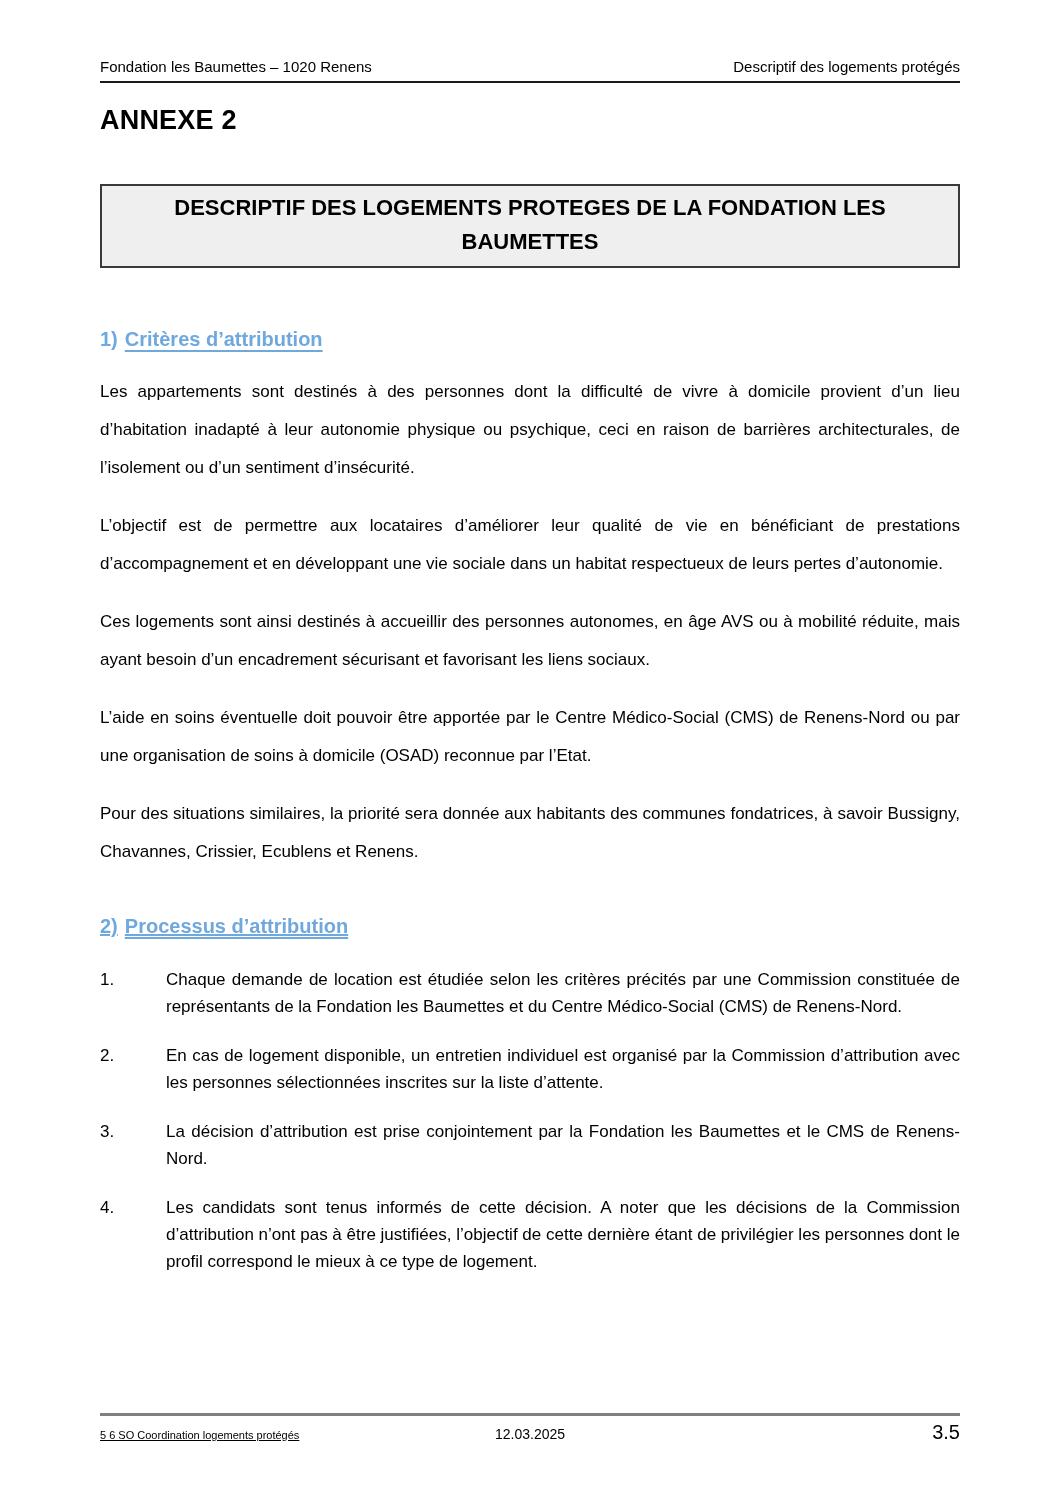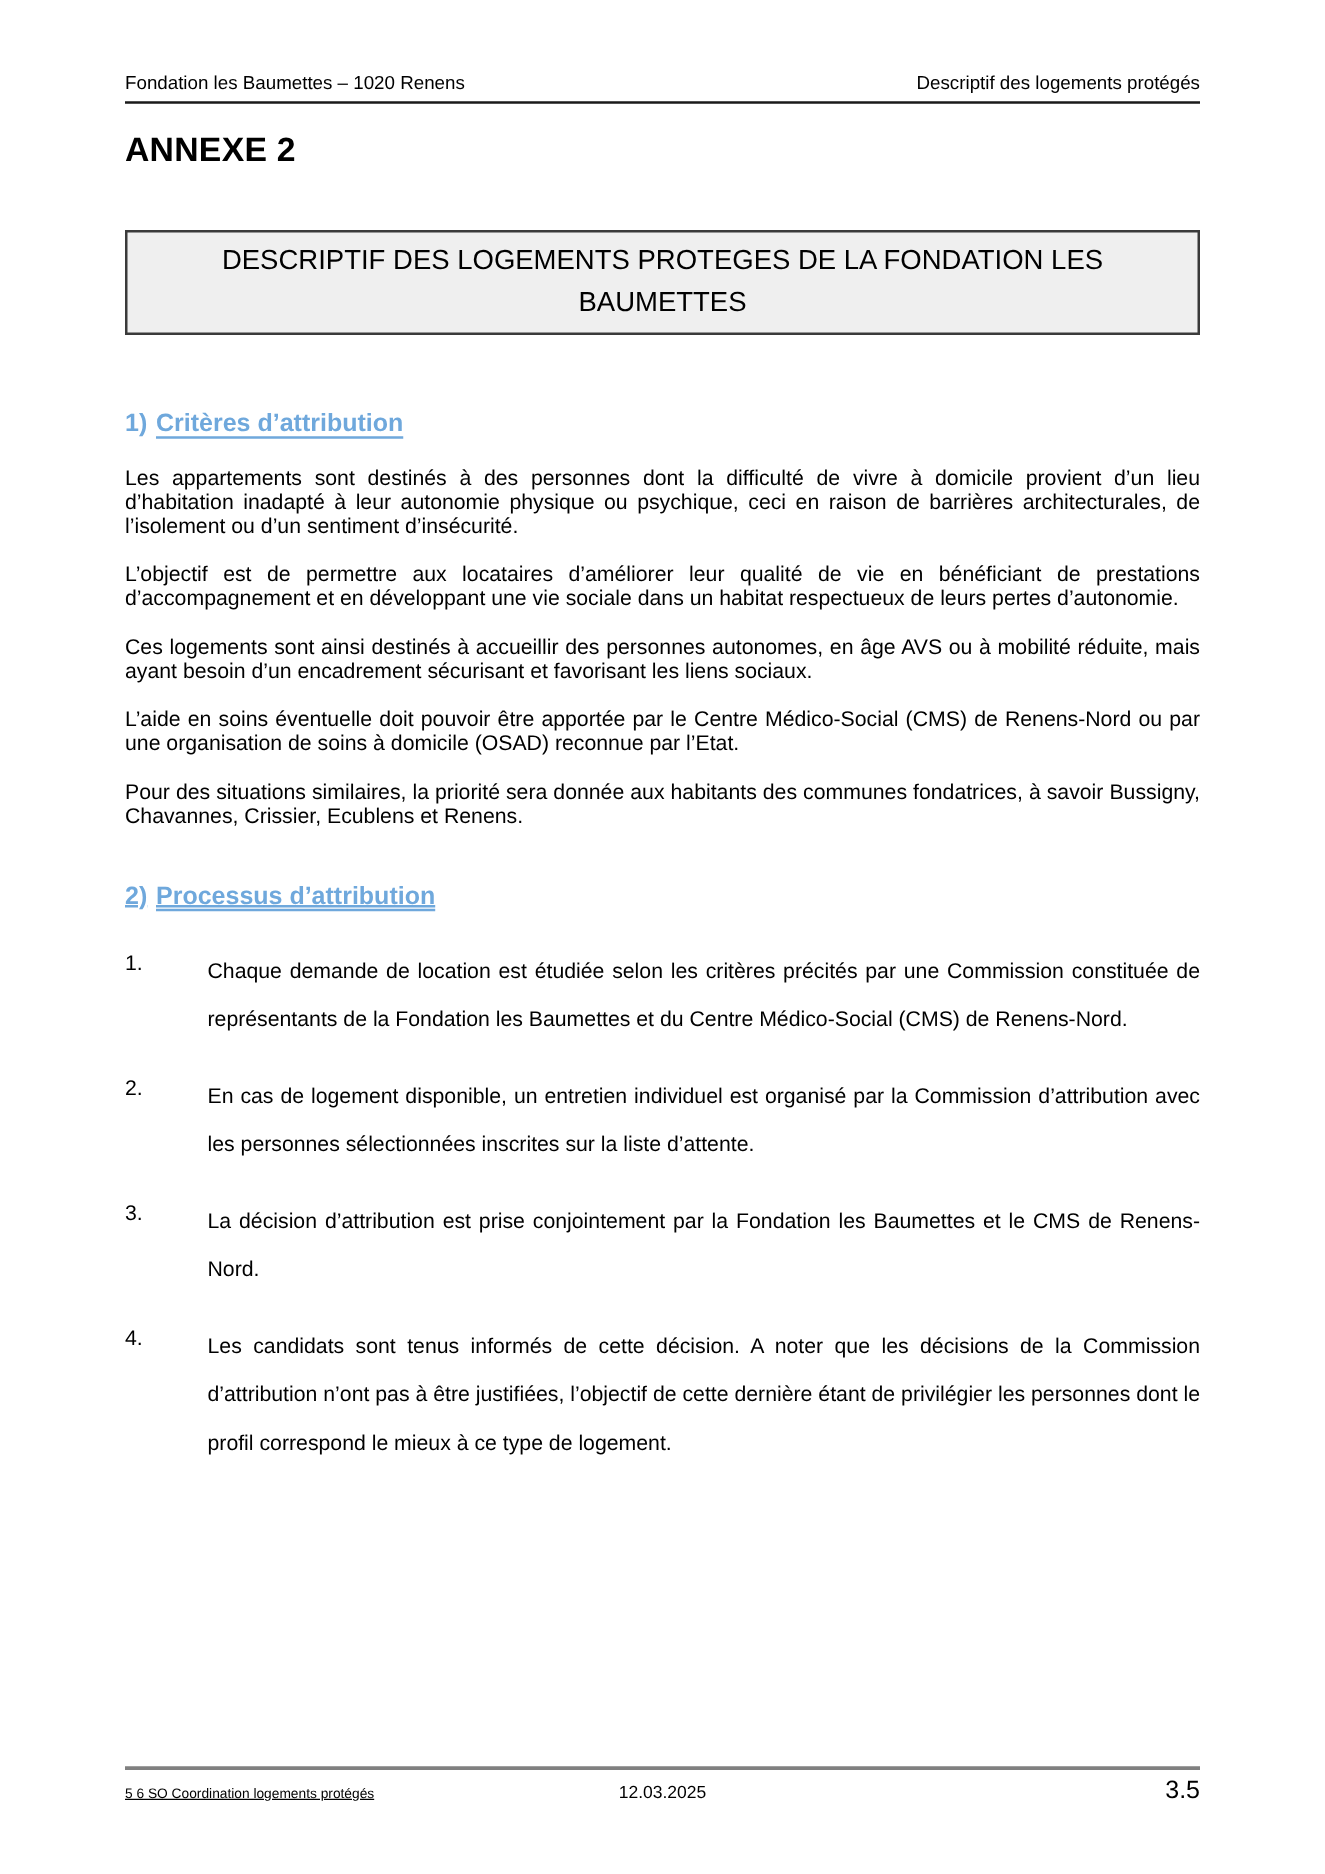--- a/index.html
+++ b/index.html
@@ -33,21 +33,21 @@
     font-weight: bold;
     letter-spacing: 0.2px;
   }
 
   .title-box {
     margin-top: 48px;
     border: 2px solid #3a3a3a;
     background: var(--box-bg, #efefef);
     text-align: center;
     font-size: 22px;
-    font-weight: normal;
+    font-weight: bold;
     line-height: 34px;
     padding: 5px 30px 7px 30px;
   }
 
   .section-heading {
     margin-top: 60px;
     margin-bottom: 22px;
     font-size: 20px;
     font-weight: bold;
     color: var(--heading-blue, #6FA8DC);
@@ -55,40 +55,40 @@
   .section-heading.second { margin-top: 24px; text-decoration: underline; }
   .section-heading .u {
     margin-left: 7px;
     text-decoration: underline;
     text-decoration-thickness: 2px;
     text-underline-offset: 4px;
   }
 
   .para {
     font-size: 17px;
-    line-height: 19px;
+    line-height: 38px;
     text-align: justify;
     margin-bottom: 20px;
   }
 
   .list { margin-top: 6px; }
   .list-item {
     display: flex;
     margin-bottom: 22px;
   }
   .list-item .num {
     width: 66px;
     flex-shrink: 0;
     font-size: 17px;
     line-height: 27px;
   }
   .list-item .item-body { flex: 1; }
   .list-item .item-body p {
     font-size: 17px;
-    line-height: 39px;
+    line-height: 27px;
     text-align: justify;
   }
 
   .footer {
     margin-top: auto;
     border-top: 3px solid var(--footer-rule, #808080);
     padding-top: 5px;
     display: grid;
     grid-template-columns: 1fr auto 1fr;
     align-items: baseline;

